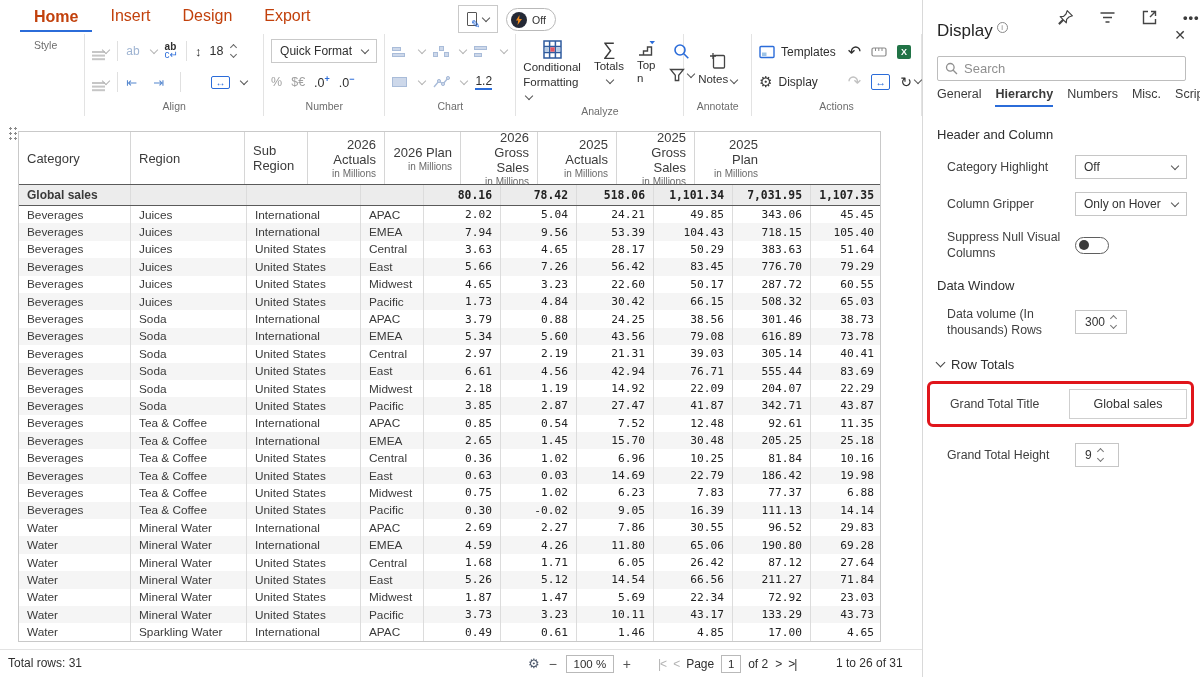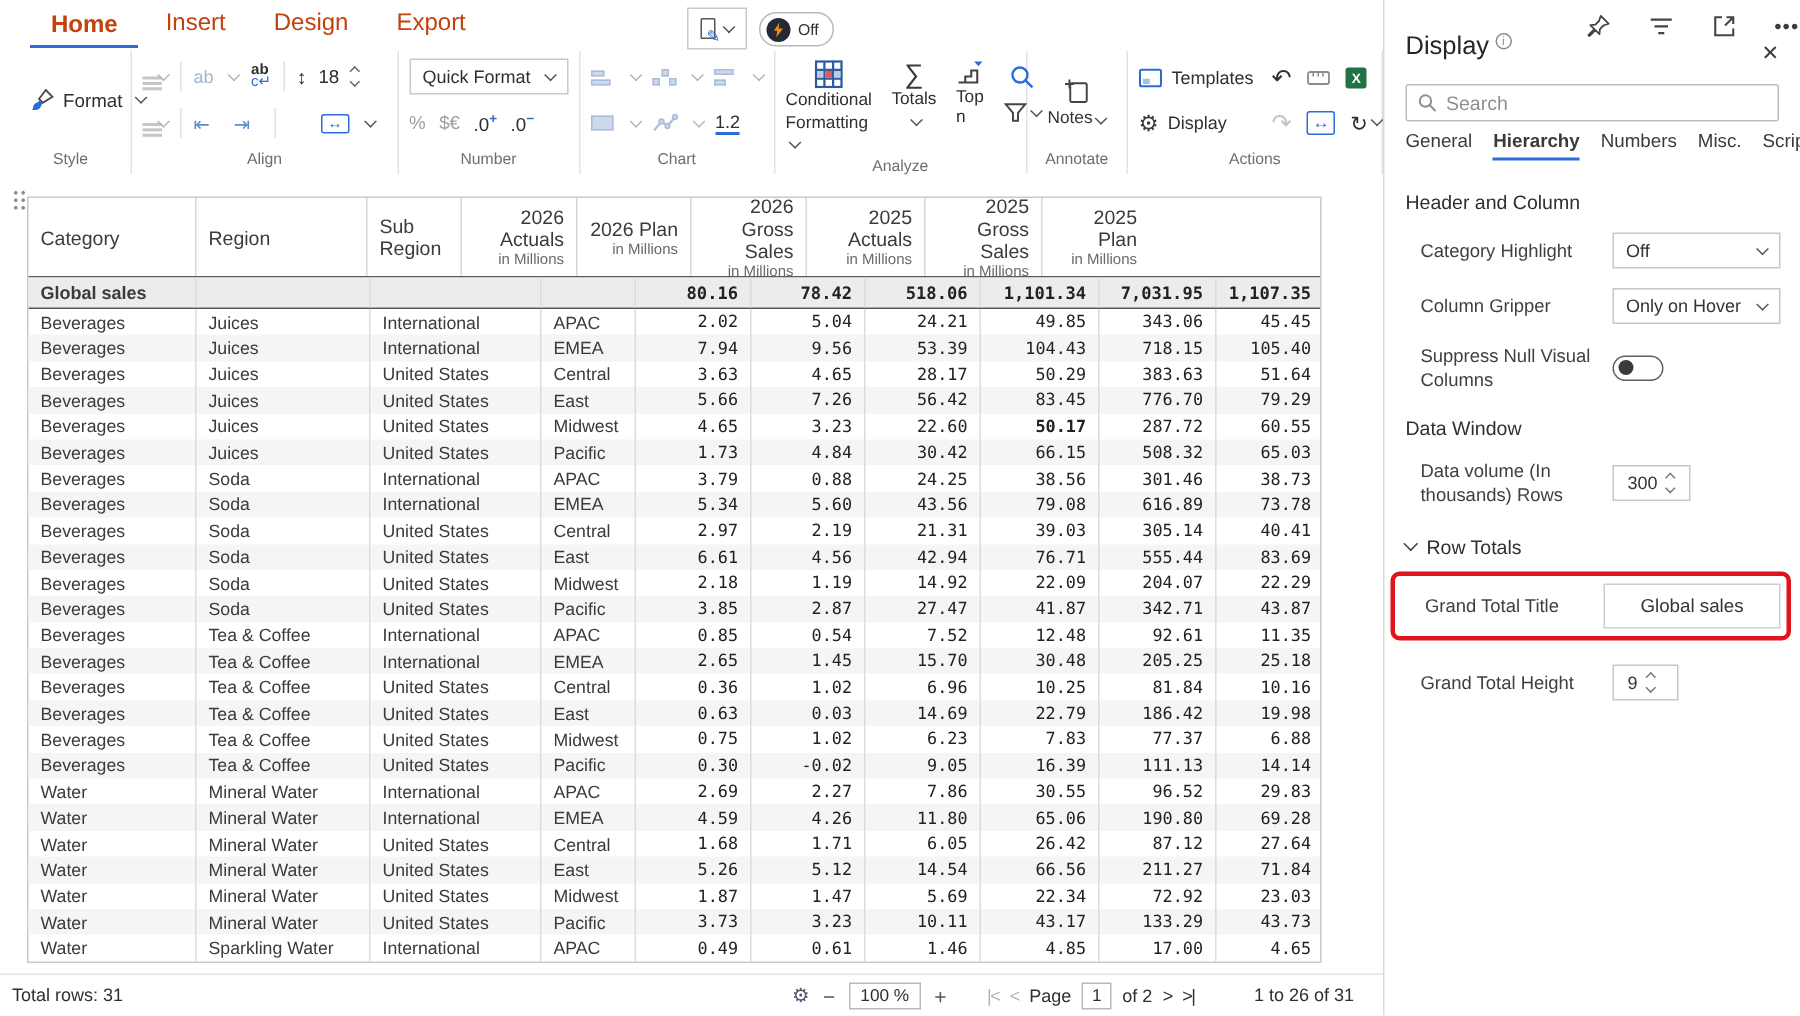--- a/index.html
+++ b/index.html
@@ -136,32 +136,20 @@
 <div class="ribbon">
   <div class="tabs" id="ribbon-tabs">
       <div class="tab active">Home</div>
       <div class="tab">Insert</div>
       <div class="tab">Design</div>
       <div class="tab">Export</div>
     </div>
   <div class="toolbar">
 
     <div class="rgroup" style="width:82px">
-      <div class="rgroup-content">
-        <div class="btn-format">
-          <span>
-            <svg width="16" height="15" viewBox="0 0 16 15">
-                <path d="M10.5 1 L15 5.5 L8.5 9.5 L6 7 Z" fill="none" stroke="#4a4a4a" stroke-width="1.2"></path>
-                <path d="M6.5 8 C5 9.5 4.5 9 3 10.5 C1.5 12 2.5 14 1 14 C4 15 6 14 7 12.5 C8 11 7.5 10.5 8.5 9.5 Z" fill="#2b6cd9"></path>
-              </svg>
-          </span>
-          <span>Format</span>
-          <span class="chev"></span>
-        </div>
-      </div>
       <div class="rgroup-label">Style</div>
     </div>
 
     <div class="rgroup" style="width:186px">
       <div class="rgroup-content">
         <div class="rrows">
           <div class="rrow">
             <span><span class="lines-ic"></span></span>
             <span class="chev gray"></span>
             <span class="vdiv"></span>
@@ -482,21 +470,21 @@
           <div class="tc tc-num" style="width: 71px;">79.29</div>
         </div>
         <div class="t-row">
           <div class="tc" style="width: 112px;">Beverages</div>
           <div class="tc" style="width: 116px;">Juices</div>
           <div class="tc" style="width: 114px;">United States</div>
           <div class="tc" style="width: 63px;">Midwest</div>
           <div class="tc tc-num" style="width: 77px;">4.65</div>
           <div class="tc tc-num" style="width: 76px;">3.23</div>
           <div class="tc tc-num" style="width: 77px;">22.60</div>
-          <div class="tc tc-num" style="width: 79px; font-weight: bold;">50.17</div>
+          <div class="tc tc-num" style="width: 79px;">50.17</div>
           <div class="tc tc-num" style="width: 78px;">287.72</div>
           <div class="tc tc-num" style="width: 71px;">60.55</div>
         </div>
         <div class="t-row">
           <div class="tc" style="width: 112px;">Beverages</div>
           <div class="tc" style="width: 116px;">Juices</div>
           <div class="tc" style="width: 114px;">United States</div>
           <div class="tc" style="width: 63px;">Pacific</div>
           <div class="tc tc-num" style="width: 77px;">1.73</div>
           <div class="tc tc-num" style="width: 76px;">4.84</div>

